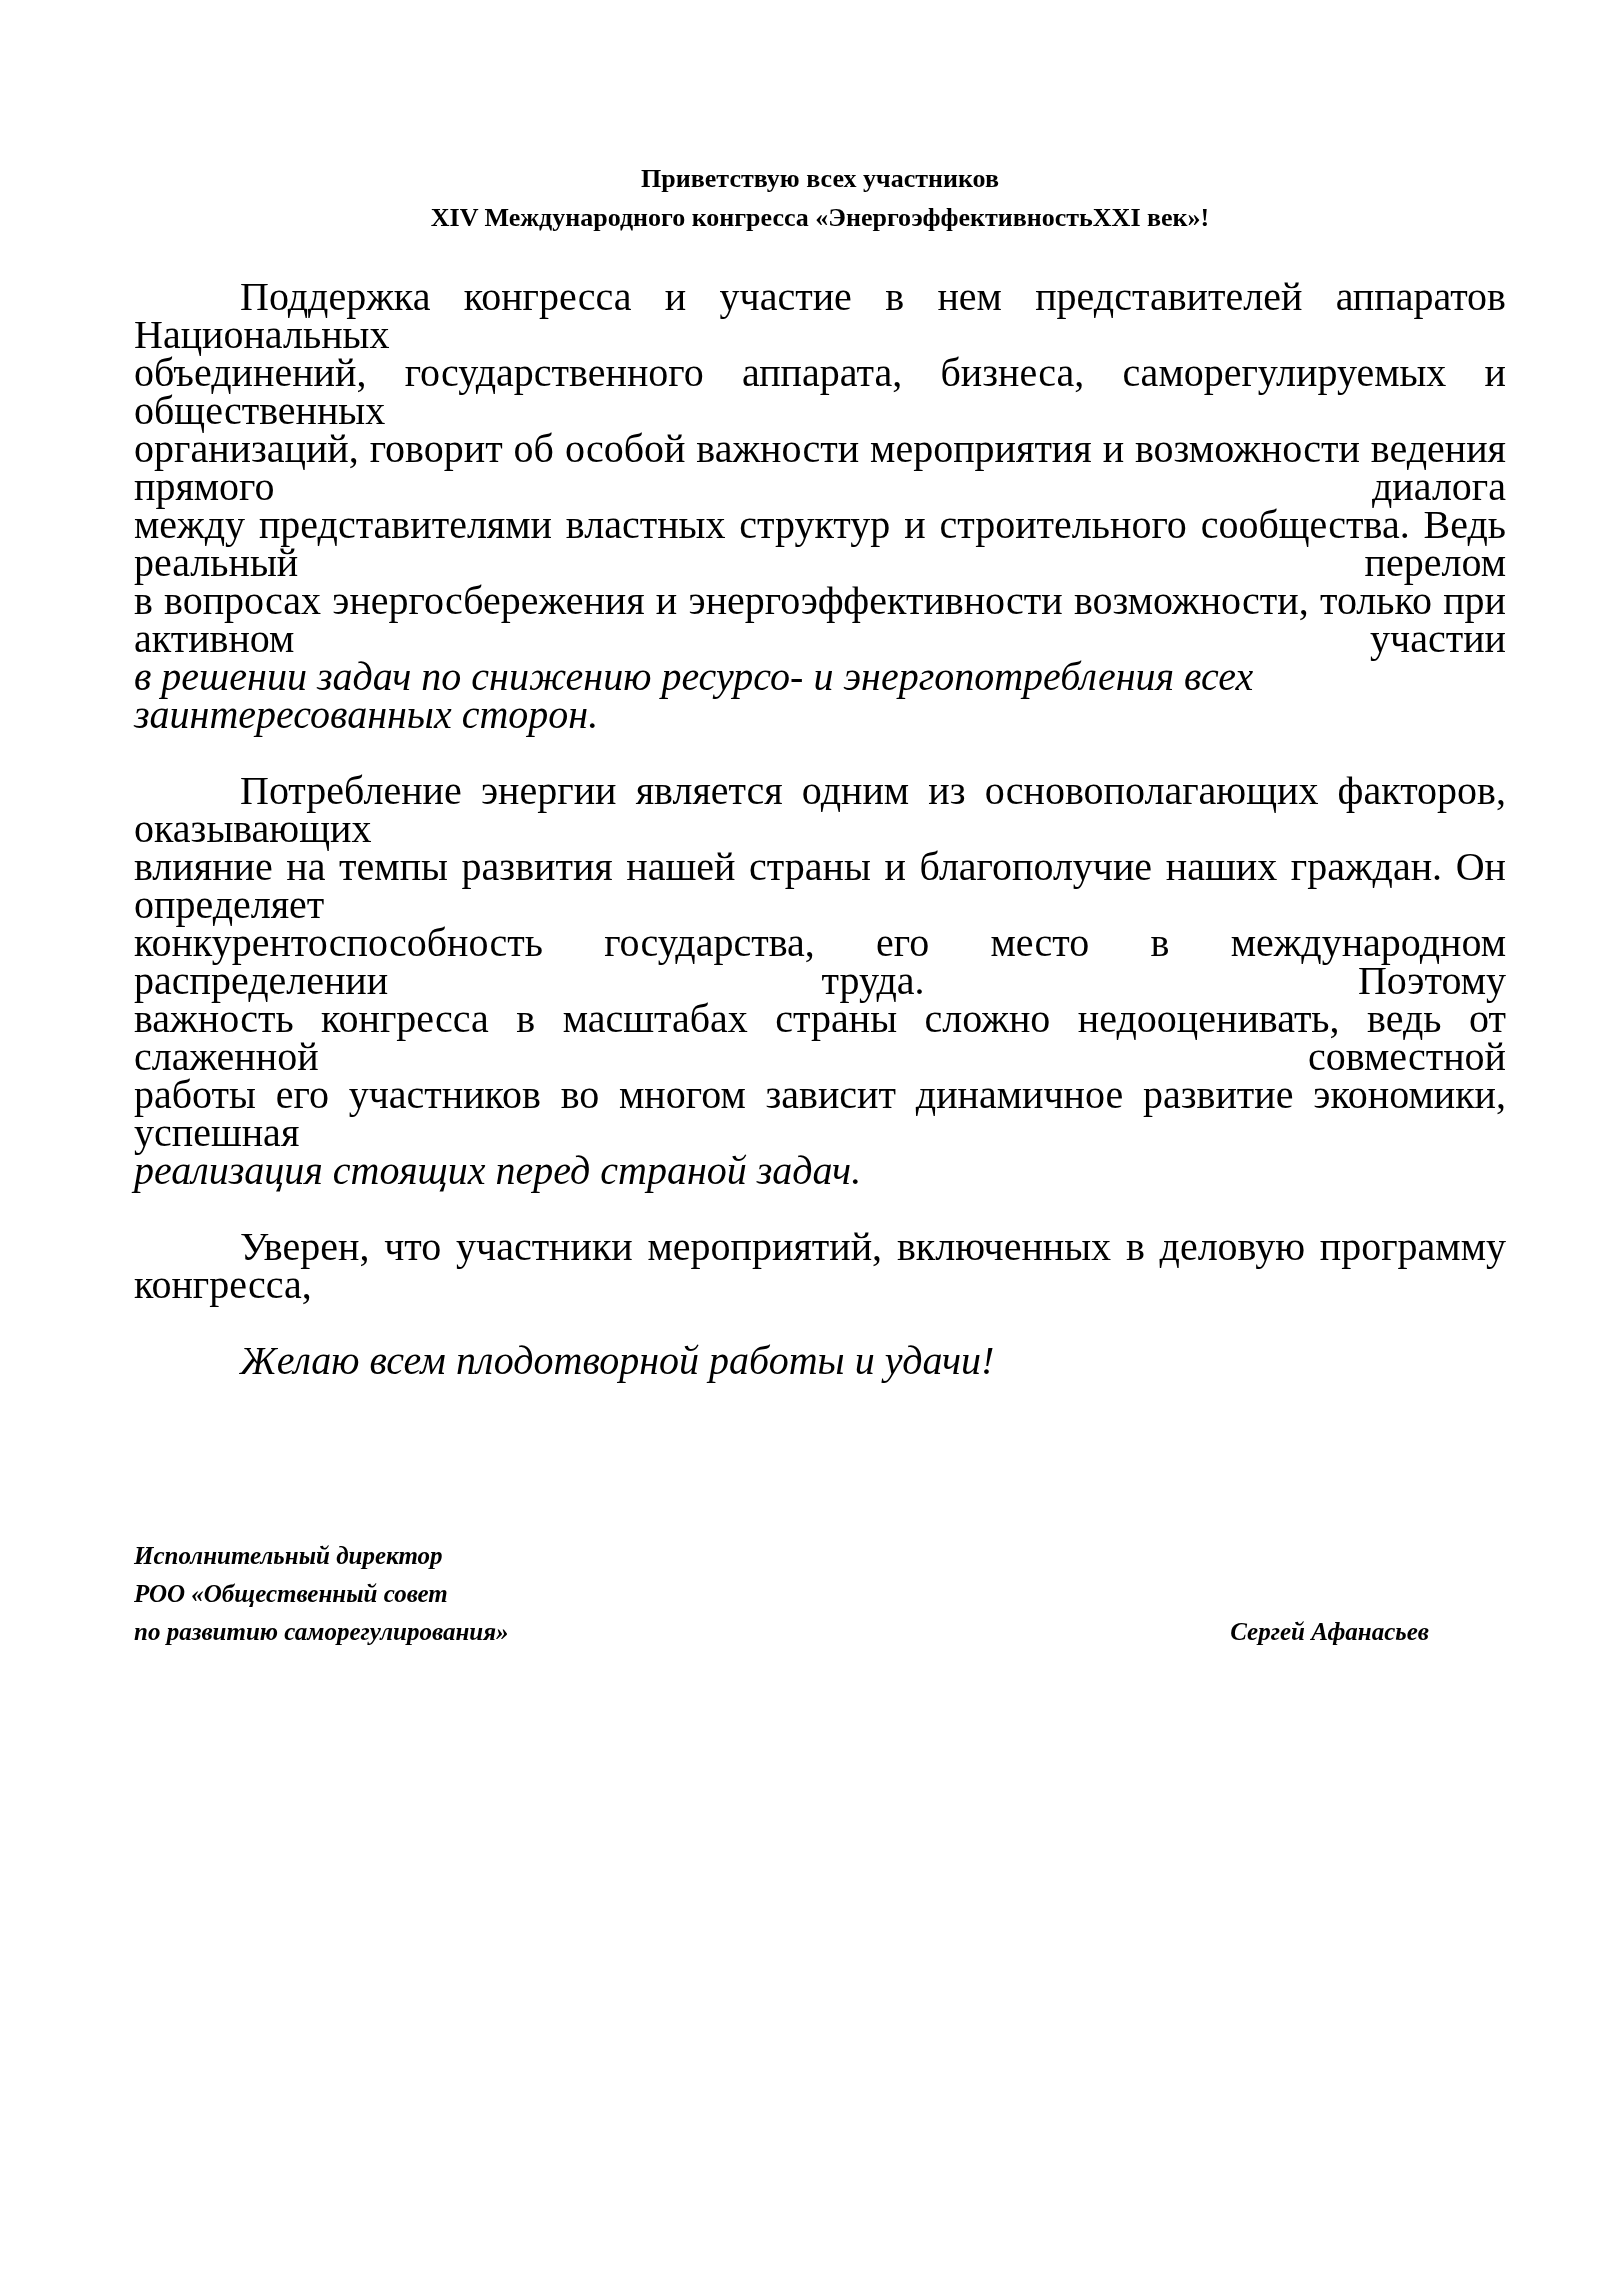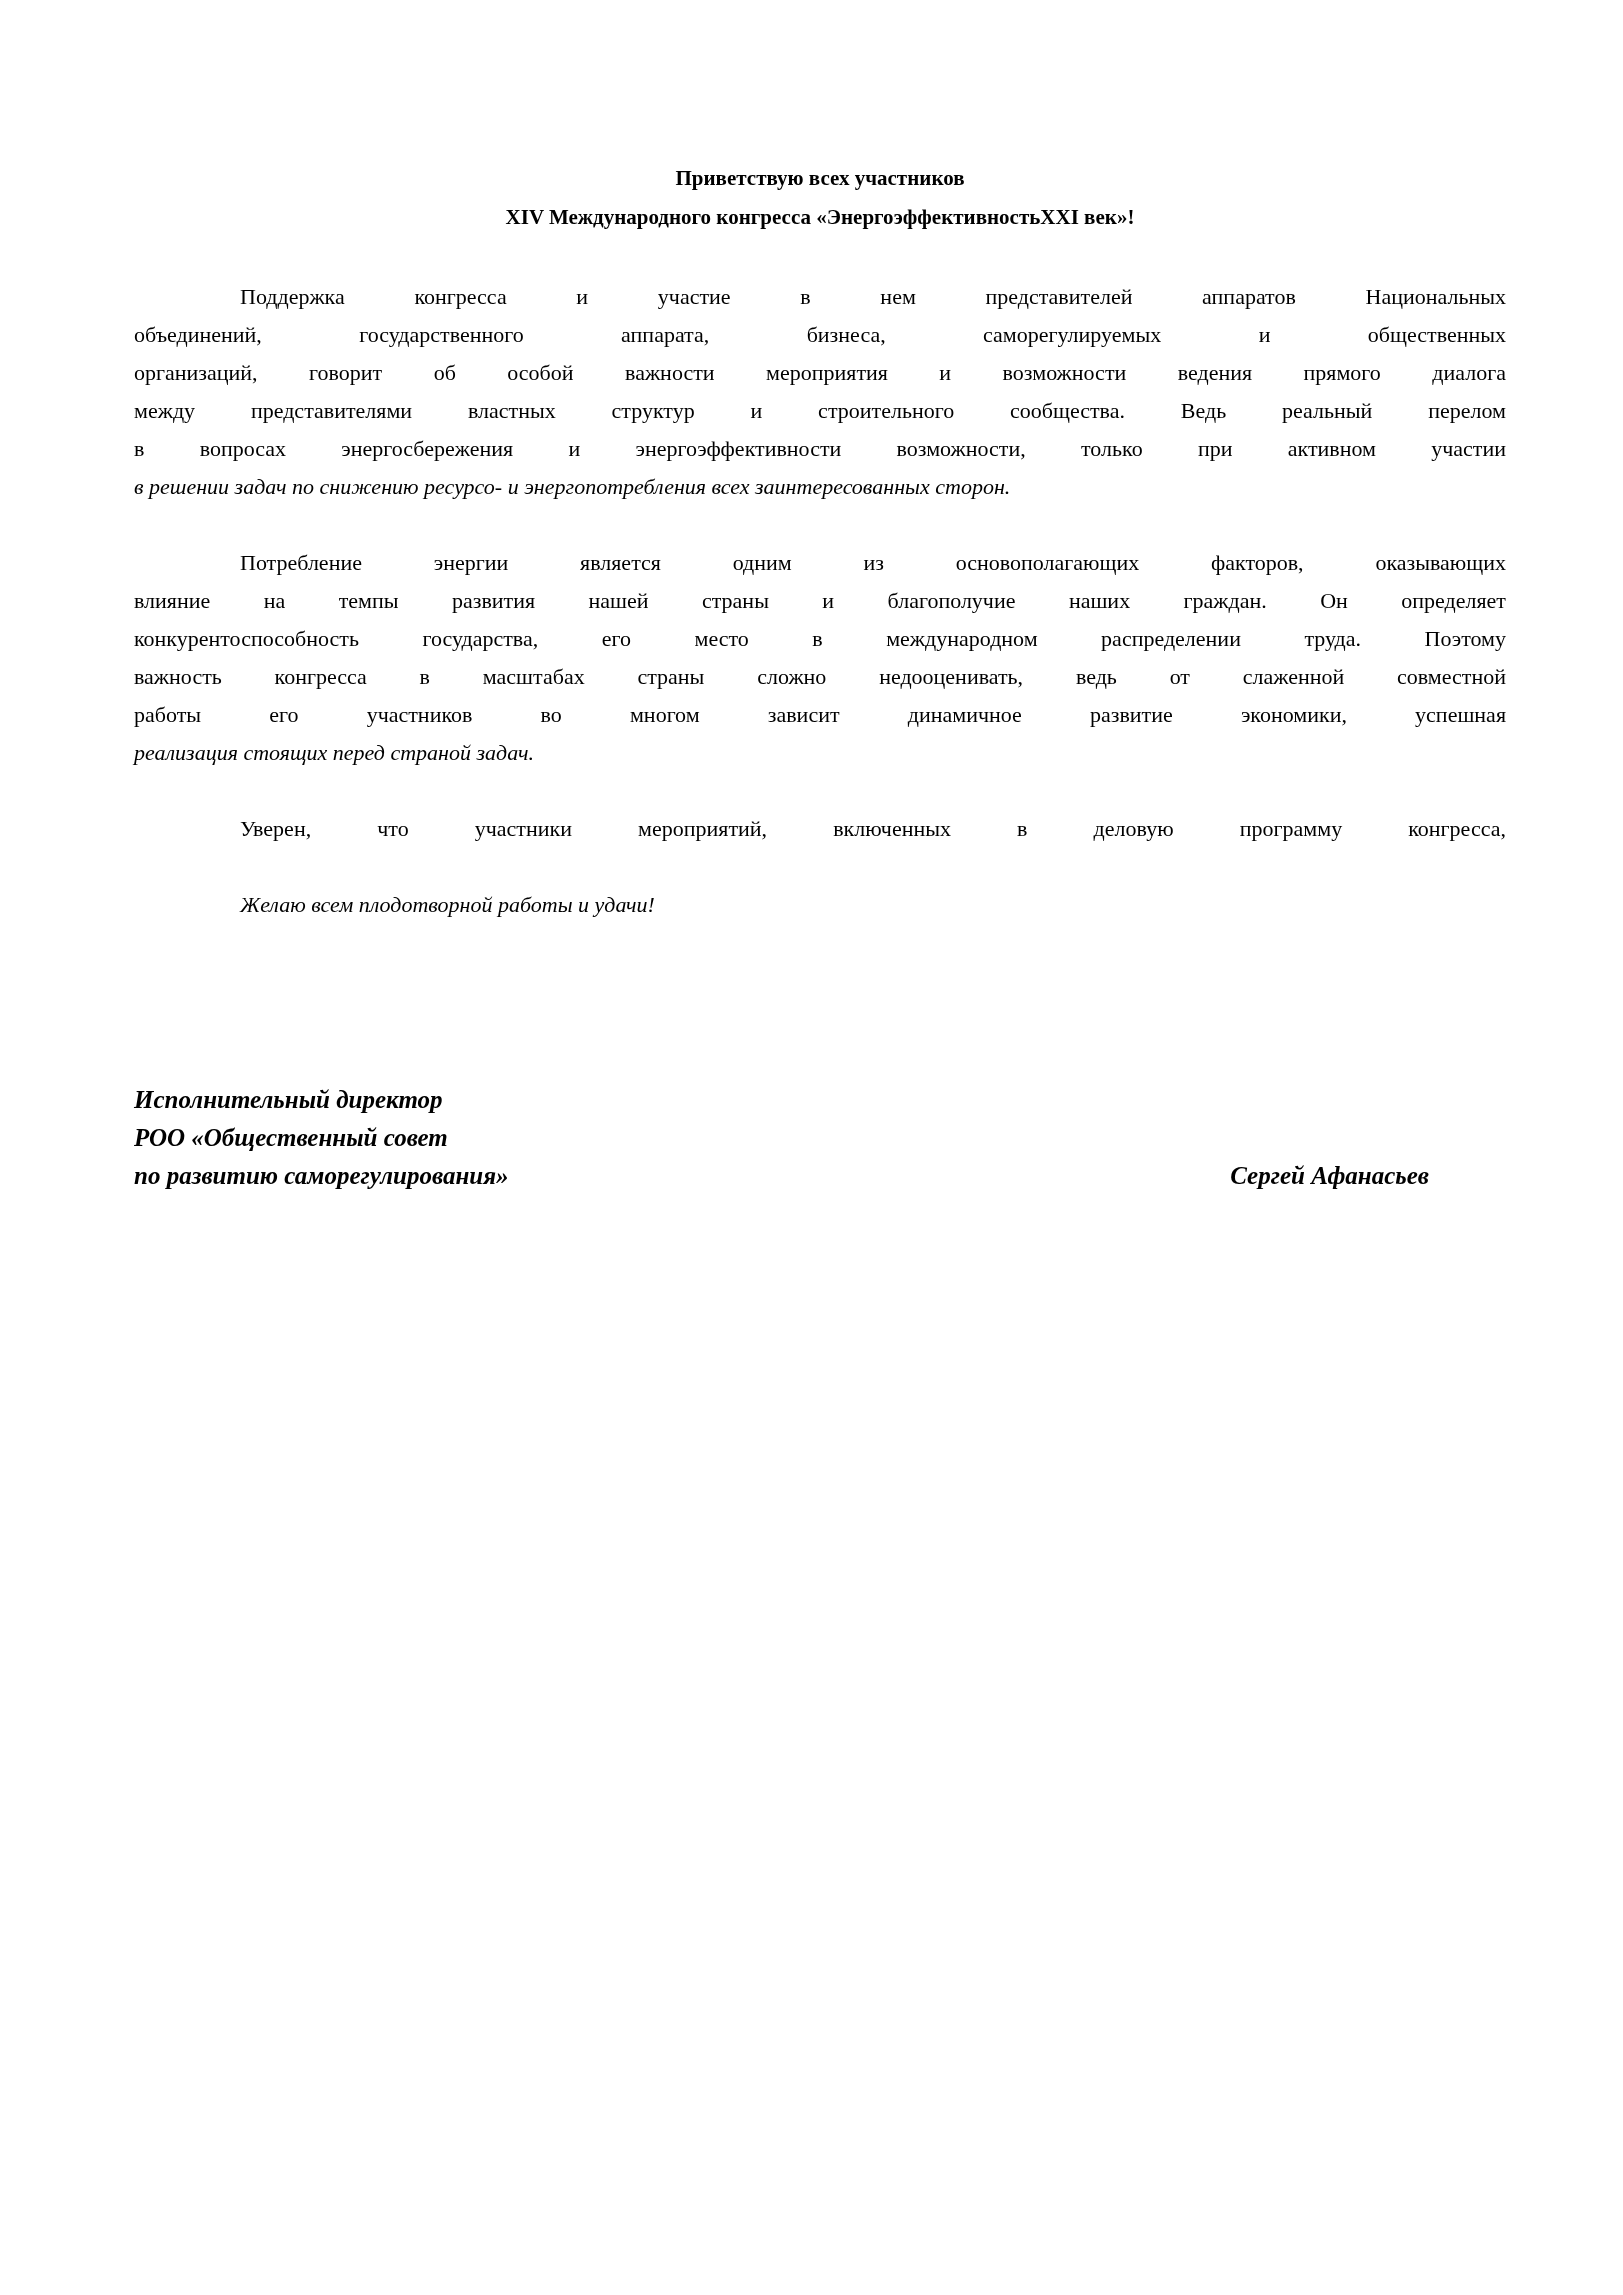--- a/index.html
+++ b/index.html
@@ -18,26 +18,26 @@
   }
   .content {
     position: absolute;
     left: 134px;
     top: 159px;
     width: 1372px;
   }
   .doc-title {
     text-align: center;
     font-weight: bold;
-    font-size: 21px;
+    font-size: 26px;
     line-height: 39px;
   }
   .doc-body {
     margin-top: 41px;
-    font-size: 22px;
+    font-size: 40px;
     line-height: 38px;
   }
   .para {
     margin: 0 0 38px 0;
   }
   .para:last-child {
     margin-bottom: 4px;
   }
   
   .jline {

